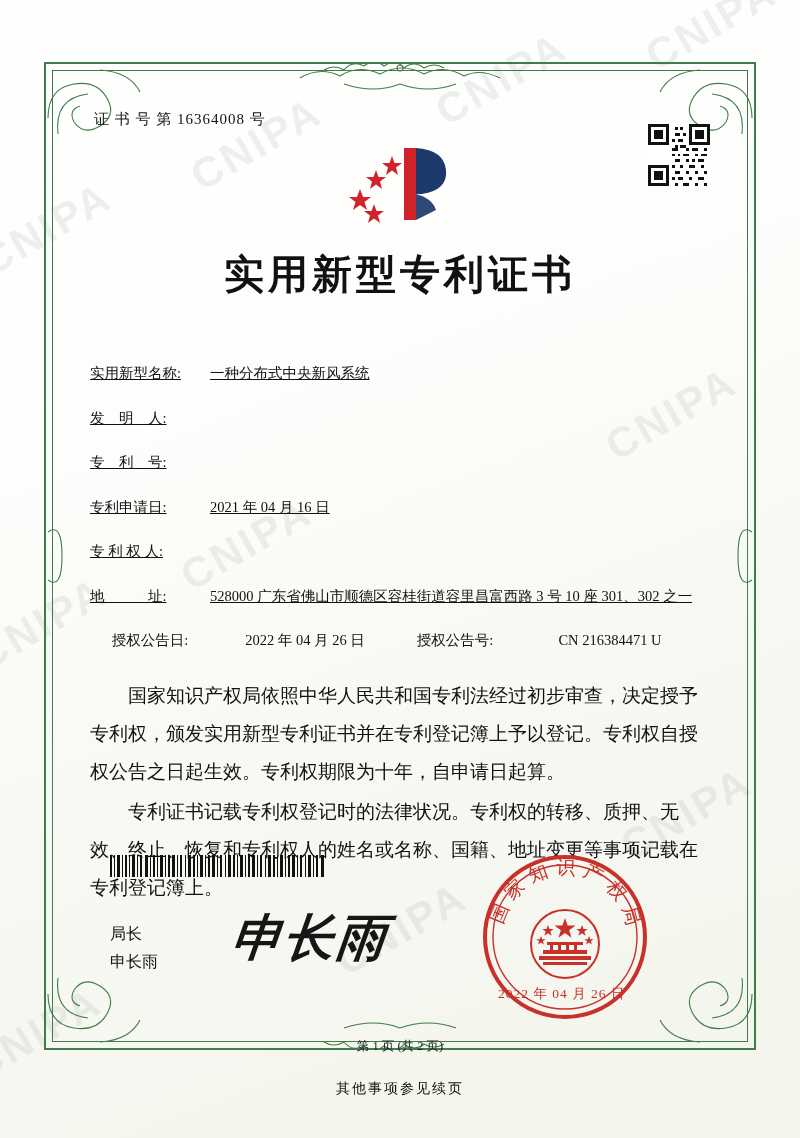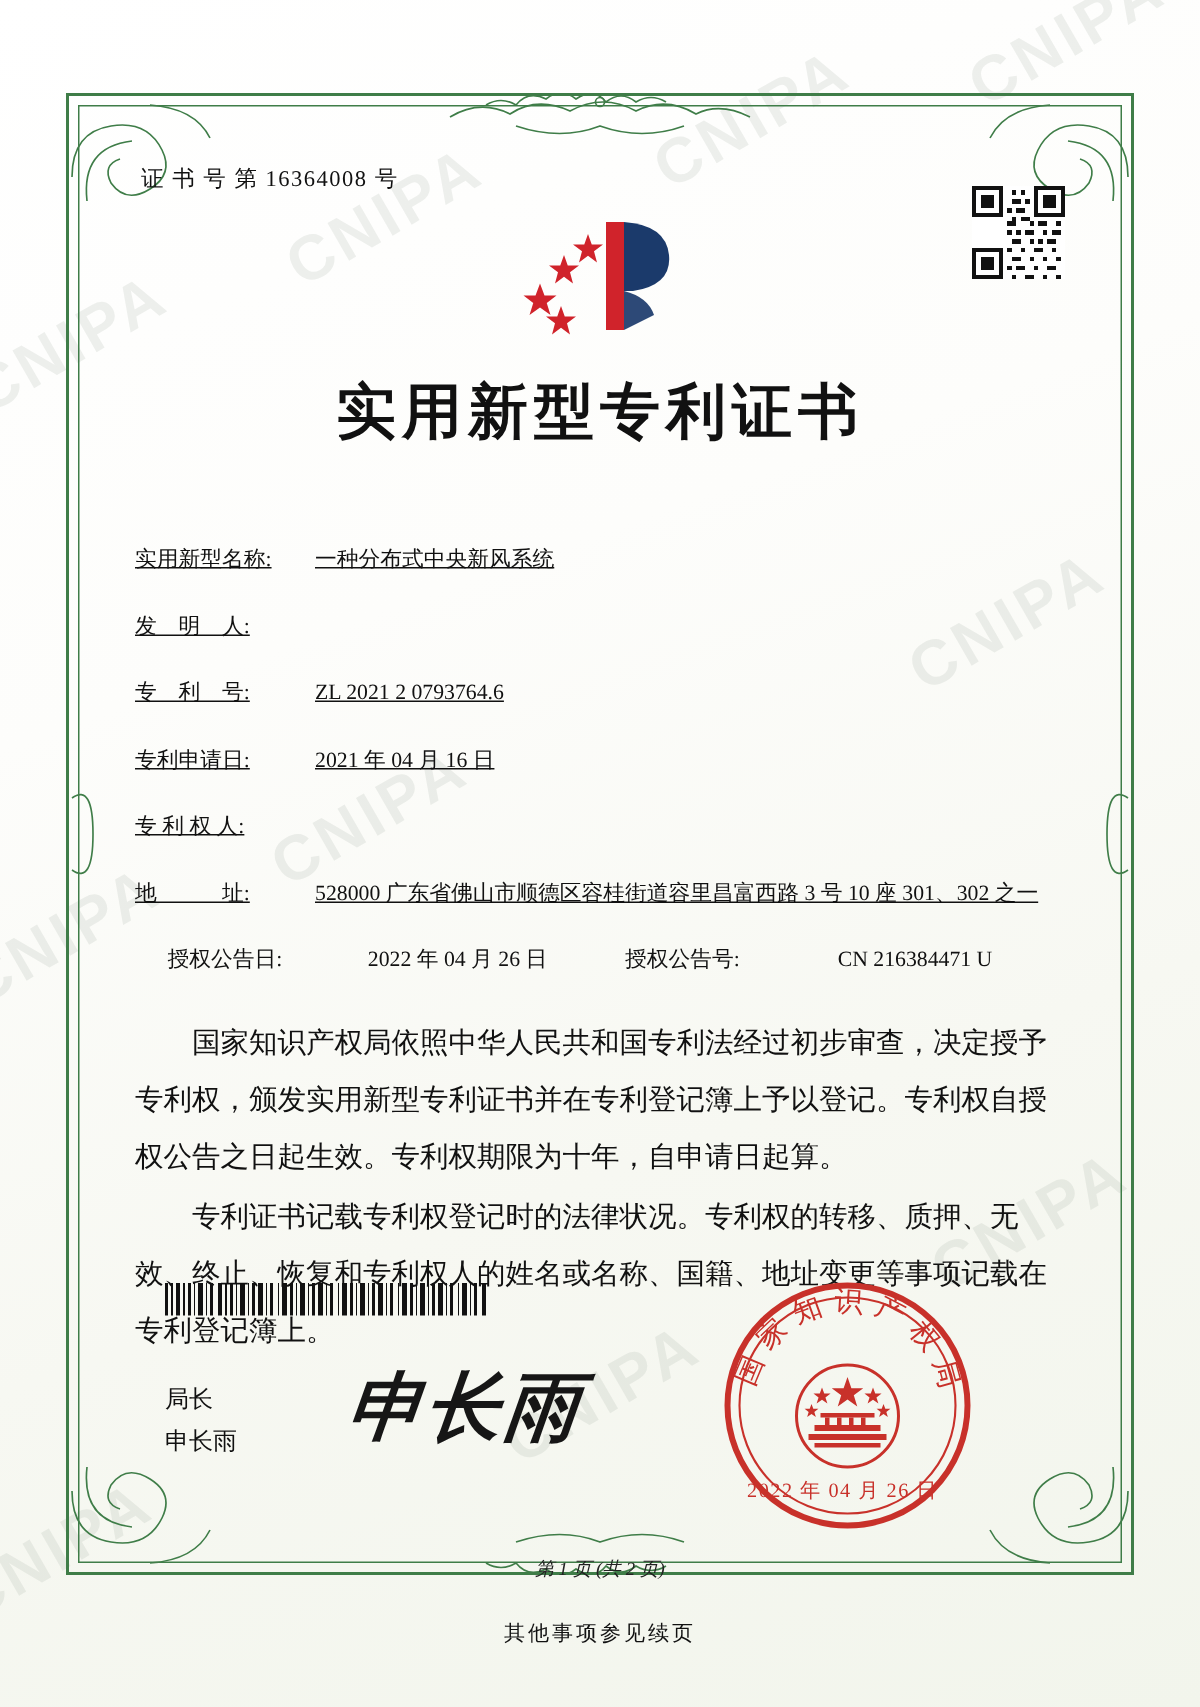--- a/index.html
+++ b/index.html
@@ -198,21 +198,20 @@
     letter-spacing: 1px;
   }
 
   .pagefoot {
     position: absolute;
     left: 0; right: 0;
     top: 1038px;
     text-align: center;
     font-size: 12.5px;
     color: #222;
-    font-style: italic;
   }
 
   .otherbox {
     position: absolute;
     left: 50%;
     transform: translateX(-50%);
     top: 1078px;
     font-size: 14px;
     color: #111;
     letter-spacing: 2px;
@@ -351,21 +350,20 @@
         <div class="flabel">实用新型名称:</div>
         <div class="fvalue">一种分布式中央新风系统</div>
       </div>
 
       <div class="frow">
         <div class="flabel">发　明　人:</div>
       </div>
 
       <div class="frow">
         <div class="flabel">专　利　号:</div>
-        <div class="fvalue">ZL 2021 2 0793764.6</div>
       </div>
 
       <div class="frow">
         <div class="flabel">专利申请日:</div>
         <div class="fvalue">2021 年 04 月 16 日</div>
       </div>
 
       <div class="frow">
         <div class="flabel">专 利 权 人:</div>
       </div>

